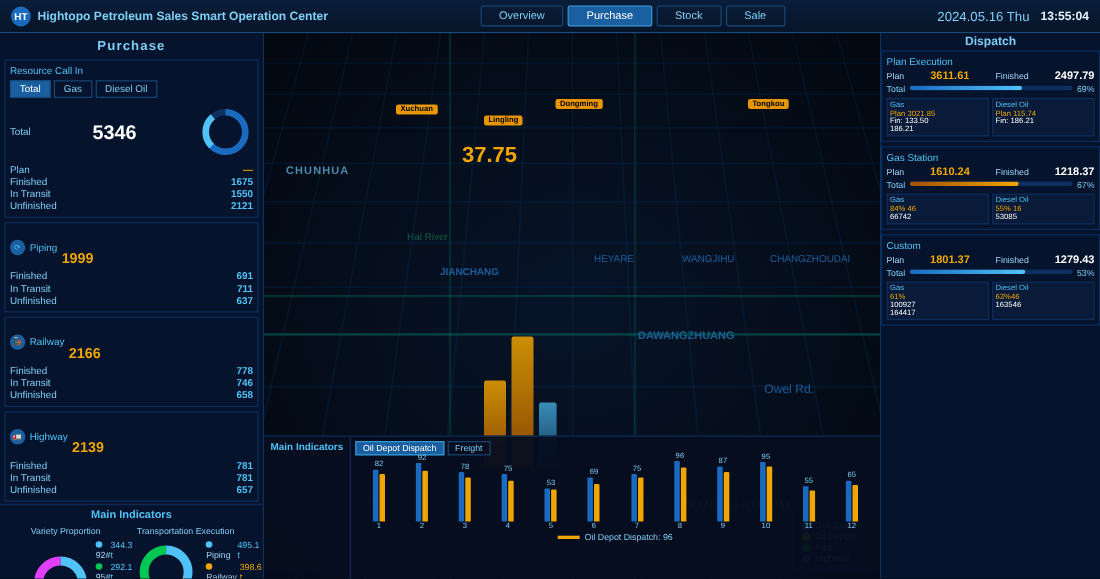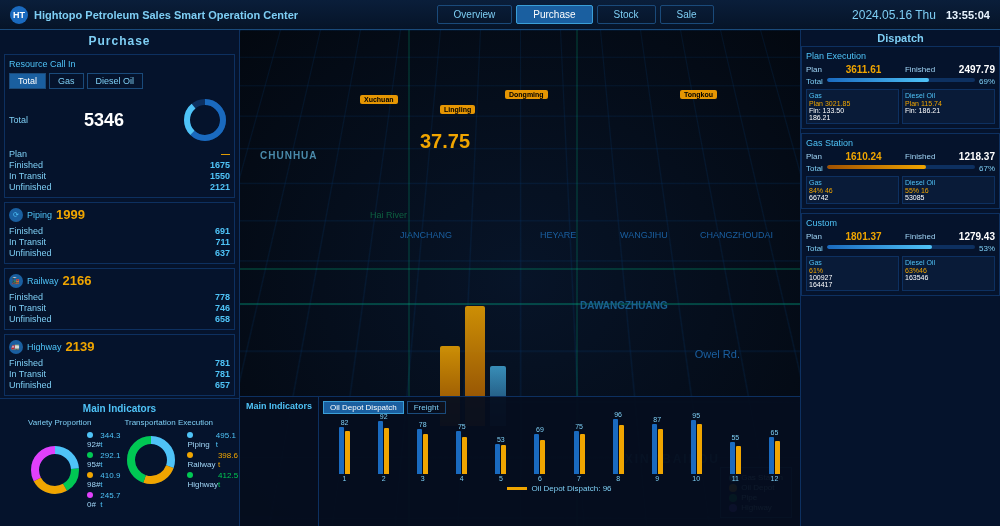--- a/index.html
+++ b/index.html
@@ -167,20 +167,21 @@
       width: 14px; height: 14px;
       background: #1a5fa0;
       border-radius: 50%;
       display: flex; align-items: center; justify-content: center;
       font-size: 7px;
     }
     .transport-plan {
       color: #f0a500;
       font-size: 13px;
       font-weight: bold;
+      margin-top: 20px;
     }
     .indicator-title {
       color: #4fc3f7;
       font-size: 10px;
       font-weight: bold;
       margin-bottom: 4px;
       text-align: center;
     }
 
     
@@ -613,21 +614,21 @@
       <div class="map-marker" style="left:265px;top:60px;">Dongming</div>
       <div class="map-marker" style="left:440px;top:60px;">Tongkou</div>
 
       <div class="map-value-label" style="left:180px;top:100px;">37.75</div>
 
       <div style="position:absolute;bottom:100px;left:200px;width:20px;height:80px;background:linear-gradient(180deg,#f0a500,#a05000);opacity:0.85;border-radius:2px 2px 0 0;"></div>
       <div style="position:absolute;bottom:100px;left:225px;width:20px;height:120px;background:linear-gradient(180deg,#f0a500,#a05000);opacity:0.85;border-radius:2px 2px 0 0;"></div>
       <div style="position:absolute;bottom:100px;left:250px;width:16px;height:60px;background:linear-gradient(180deg,#4fc3f7,#1a4a7a);opacity:0.7;border-radius:2px 2px 0 0;"></div>
 
       <div style="position:absolute;top:120px;left:20px;color:#4a8aaa;font-size:10px;font-weight:bold;letter-spacing:1px;">CHUNHUA</div>
-      <div style="position:absolute;top:200px;left:160px;color:#1a5fa0;font-size:9px;font-weight:normal;">JIANCHANG</div>
+      <div style="position:absolute;top:212px;left:160px;color:#1a5fa0;font-size:9px;font-weight:bold;">JIANCHANG</div>
       <div style="position:absolute;top:200px;left:300px;color:#1a5fa0;font-size:9px;">HEYARE</div>
       <div style="position:absolute;top:200px;left:380px;color:#1a5fa0;font-size:9px;">WANGJIHU</div>
       <div style="position:absolute;top:200px;left:460px;color:#1a5fa0;font-size:9px;">CHANGZHOUDAI</div>
 
       <div style="position:absolute;top:270px;left:340px;color:#1a6090;font-size:10px;font-weight:bold;">DAWANGZHUANG</div>
       <div style="position:absolute;top:318px;right:60px;color:#1a5fa0;font-size:11px;">Owel Rd.</div>
       <div style="position:absolute;top:180px;left:130px;color:#0d6040;font-size:9px;">Hai River</div>
       <div style="position:absolute;bottom:60px;right:80px;color:#4fc3f7;font-size:12px;font-weight:bold;letter-spacing:2px;opacity:0.5;">XINOBAILOU</div>
 
       <div class="map-legend">

